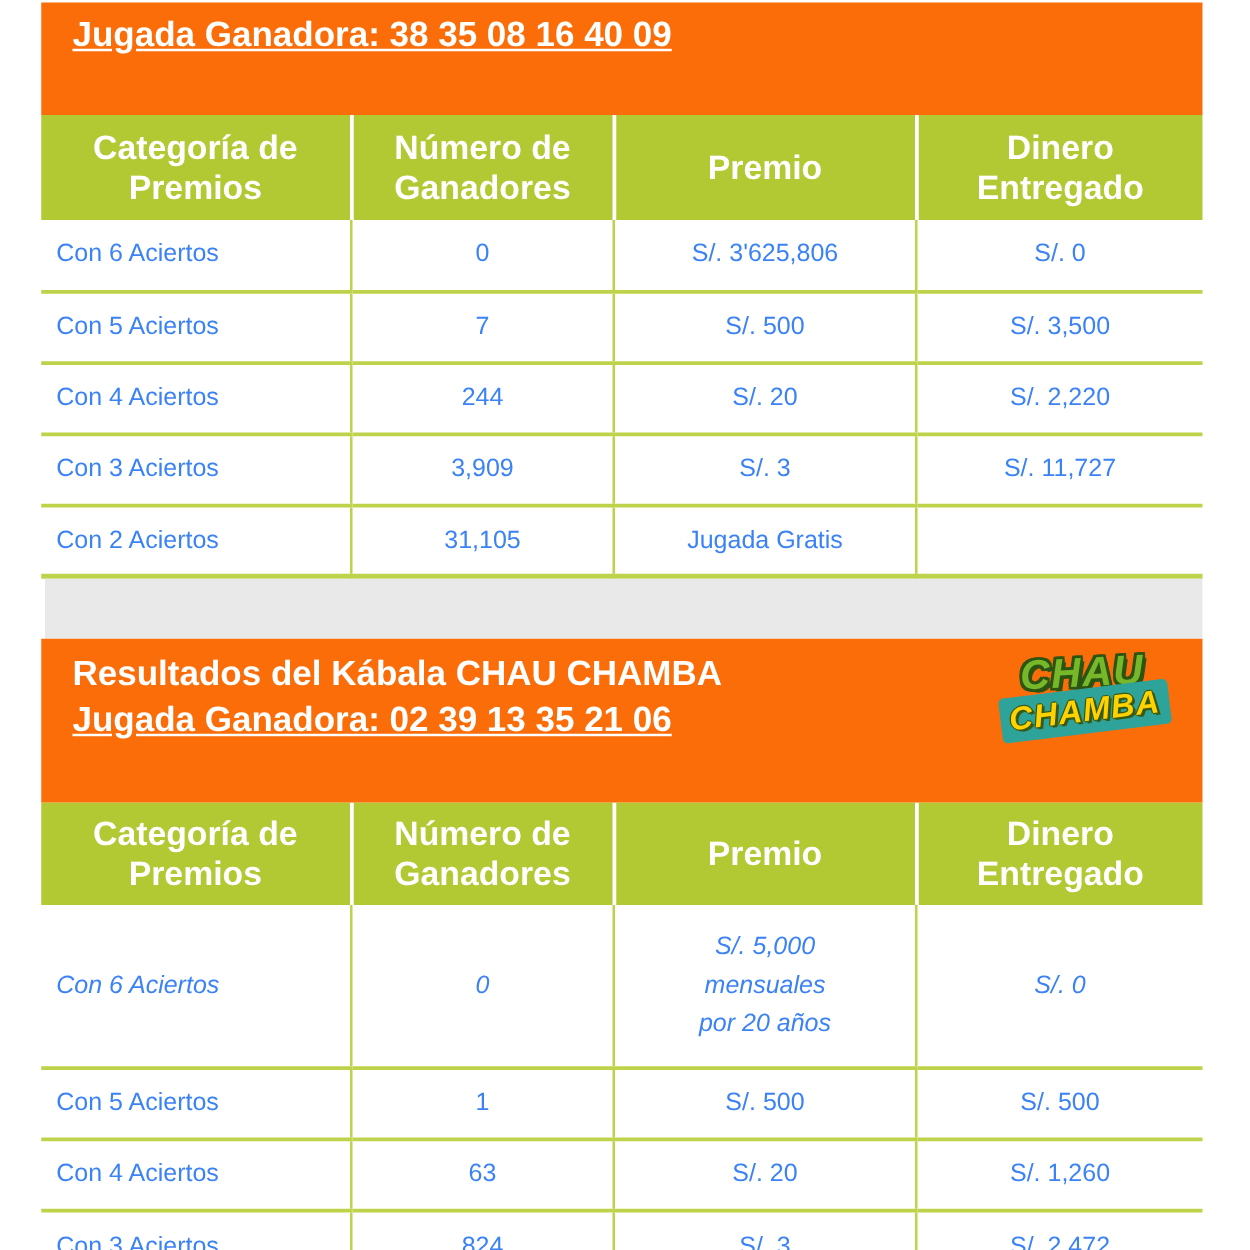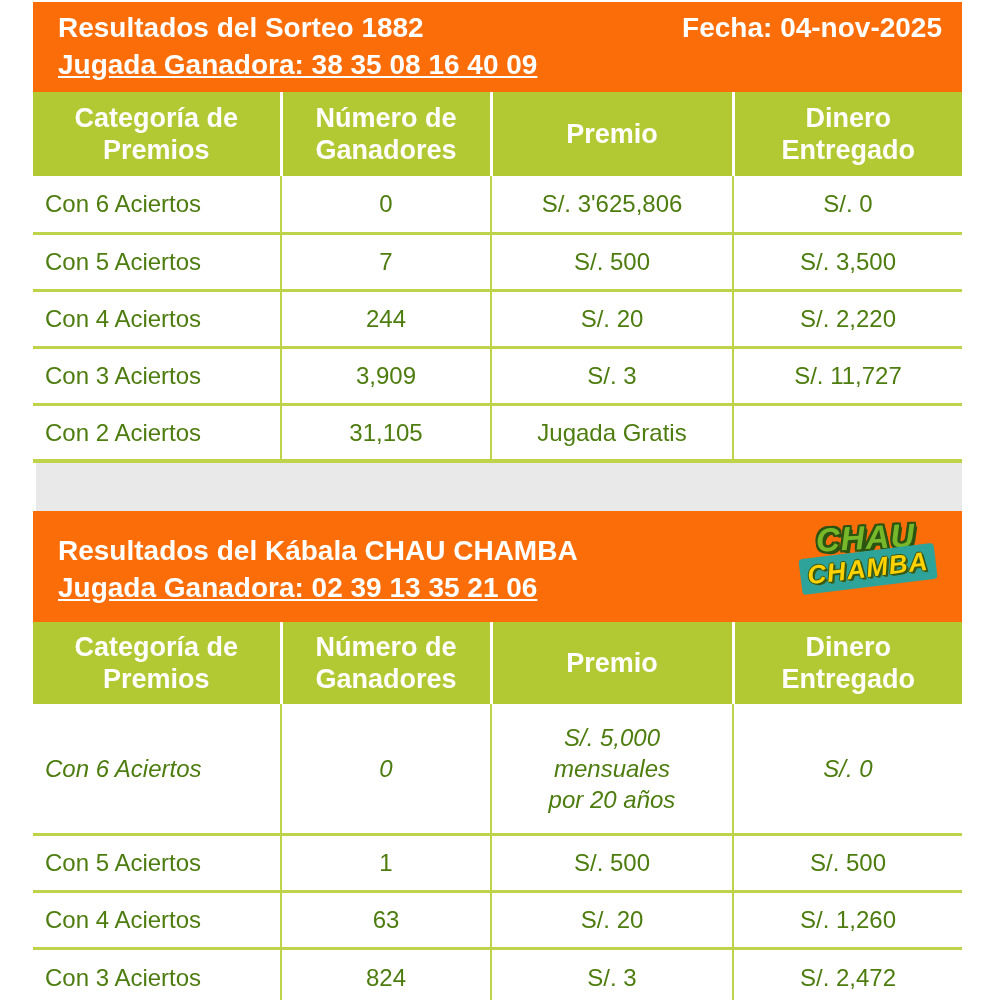--- a/index.html
+++ b/index.html
@@ -20,21 +20,21 @@
   
   .orange-header {
     background: #FB6D09;
     color: #ffffff;
     font-weight: bold;
     font-size: 28px;
     padding: 7px 20px 0 25px;
     position: relative;
   }
   .orange-header.first { height: 90px; }
-  .orange-header.second { height: 111px; padding-top: 21px; }
+  .orange-header.second { height: 131px; padding-top: 9px; }
   .header-line1 {
     display: flex;
     justify-content: space-between;
     align-items: baseline;
     line-height: 37px;
   }
   .header-line2 { line-height: 37px; text-decoration: underline; }
 
   
   .chau-logo {
@@ -96,22 +96,22 @@
     line-height: 32px;
     height: 84px;
     text-align: center;
     vertical-align: middle;
     white-space: pre-line;
   }
   thead.h2 th { height: 82px; }
   thead th + th { border-left: 3px solid #ffffff; }
   tbody td {
     height: 57px;
-    font-size: 24px;
-    color: #4d7c0f;
+    font-size: 20px;
+    color: #3b82f6;
     text-align: center;
     vertical-align: middle;
     white-space: pre-line;
     line-height: 31px;
   }
   tbody td + td { border-left: 2px solid #BED24A; }
   tbody tr + tr td { border-top: 3px solid #BED24A; }
   tbody td.cat {
     text-align: left;
     padding-left: 12px;
@@ -125,24 +125,20 @@
     height: 48px;
     background: #E9E9E9;
   }
 </style>
 </head>
 <body>
 
 <div class="content">
 
   <div class="orange-header first">
-    <div class="header-line1">
-      <span>Resultados del Sorteo 1882</span>
-      <span>Fecha: 04-nov-2025</span>
-    </div>
     <div class="header-line2">Jugada Ganadora: 38 35 08 16 40 09</div>
   </div>
 
   <table class="with-bottom-border">
     <colgroup>
         <col class="c1">
         <col class="c2">
         <col class="c3">
         <col class="c4">
       </colgroup>

